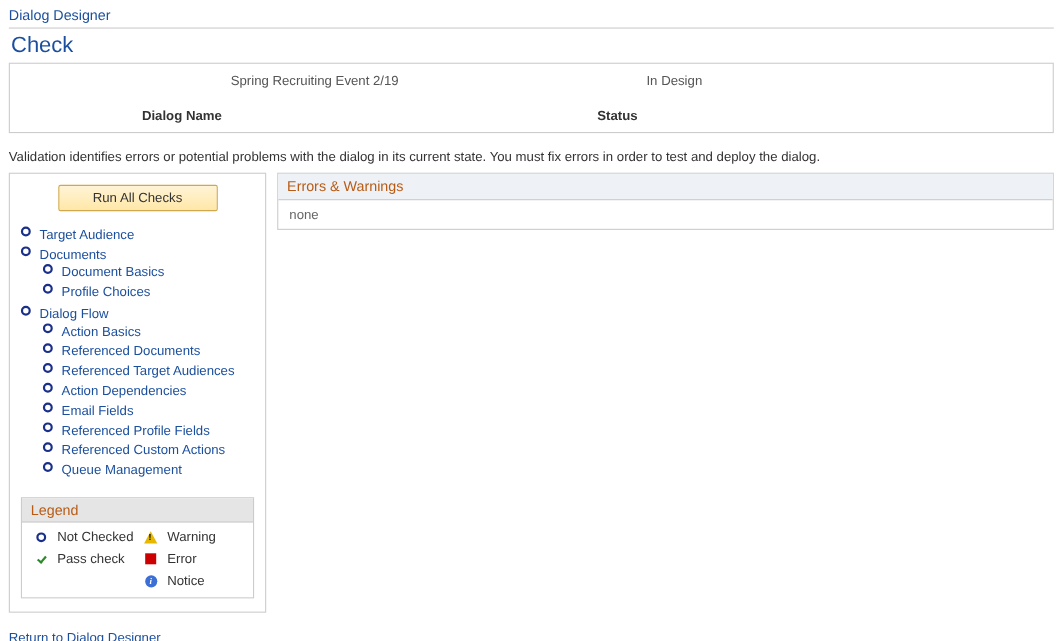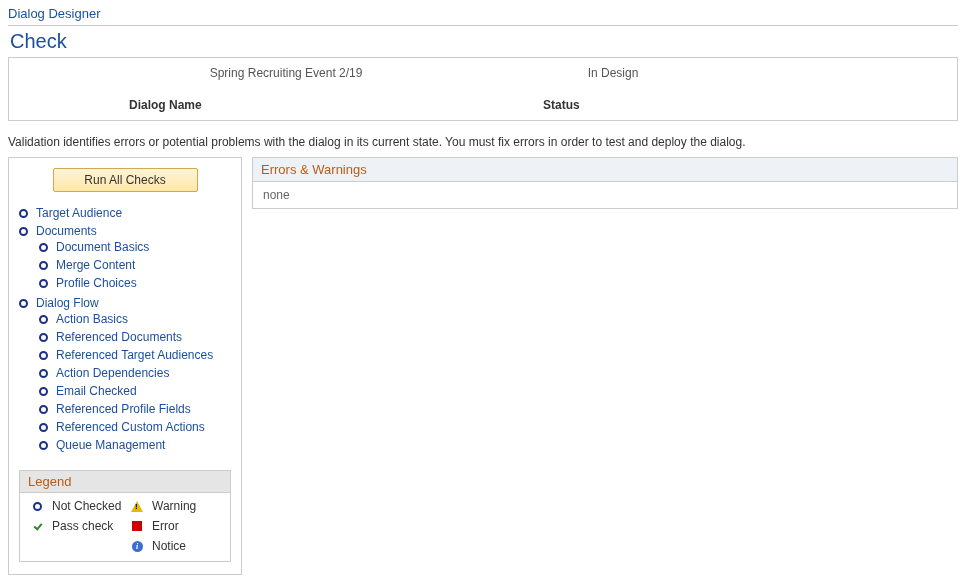--- a/index.html
+++ b/index.html
@@ -96,21 +96,20 @@
     list-style: none;
     margin: 0;
     padding: 0;
   }
   ul.check-tree li {
     padding: 2px 0;
   }
   ul.check-tree ul { padding-left: 20px; }
   .node {
     display: flex;
-    align-items: center;
     gap: 8px;
   }
   .node a { color: #1b4f9e; }
 
   .icon-circle {
     width: 9px; height: 9px;
     border: 2px solid #1a2f8a;
     border-radius: 50%;
     display: inline-block;
     flex: none;
@@ -241,26 +240,20 @@
           <ul>
             <li>
                 <div class="node">
                   <span class="icon-circle"></span>
                   <a>Document Basics</a>
                 </div>
               </li>
             <li>
                 <div class="node">
                   <span class="icon-circle"></span>
-                  <a>Merge Content</a>
-                </div>
-              </li>
-            <li>
-                <div class="node">
-                  <span class="icon-circle"></span>
                   <a>Profile Choices</a>
                 </div>
               </li>
           </ul>
         </li>
         <li>
           <div class="node">
             <span class="icon-circle"></span>
             <a>Dialog Flow</a>
           </div>
@@ -285,21 +278,21 @@
               </li>
             <li>
                 <div class="node">
                   <span class="icon-circle"></span>
                   <a>Action Dependencies</a>
                 </div>
               </li>
             <li>
                 <div class="node">
                   <span class="icon-circle"></span>
-                  <a>Email Checked</a>
+                  <a>Email Fields</a>
                 </div>
               </li>
             <li>
                 <div class="node">
                   <span class="icon-circle"></span>
                   <a>Referenced Profile Fields</a>
                 </div>
               </li>
             <li>
                 <div class="node">

